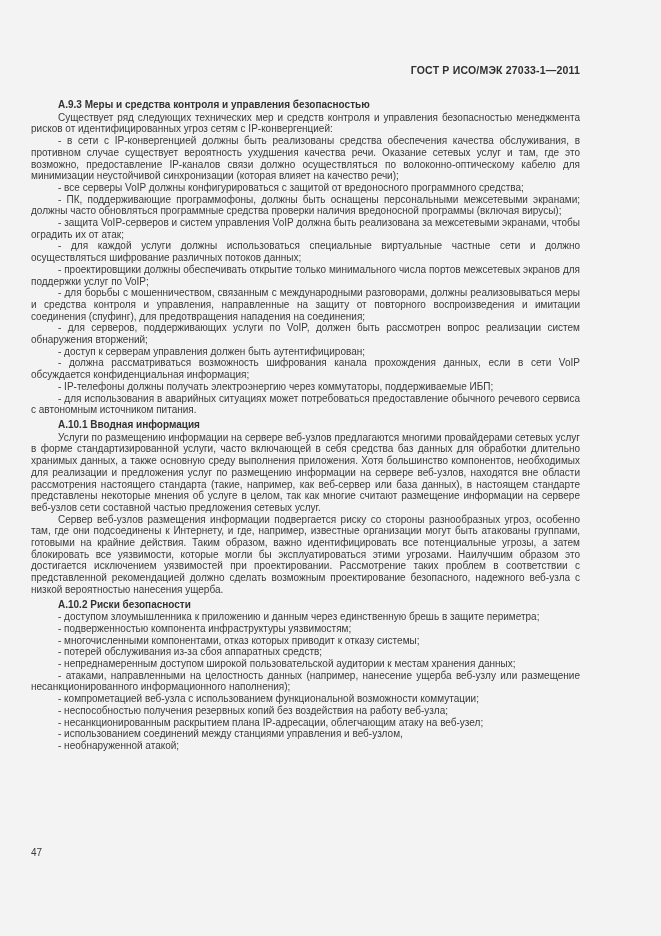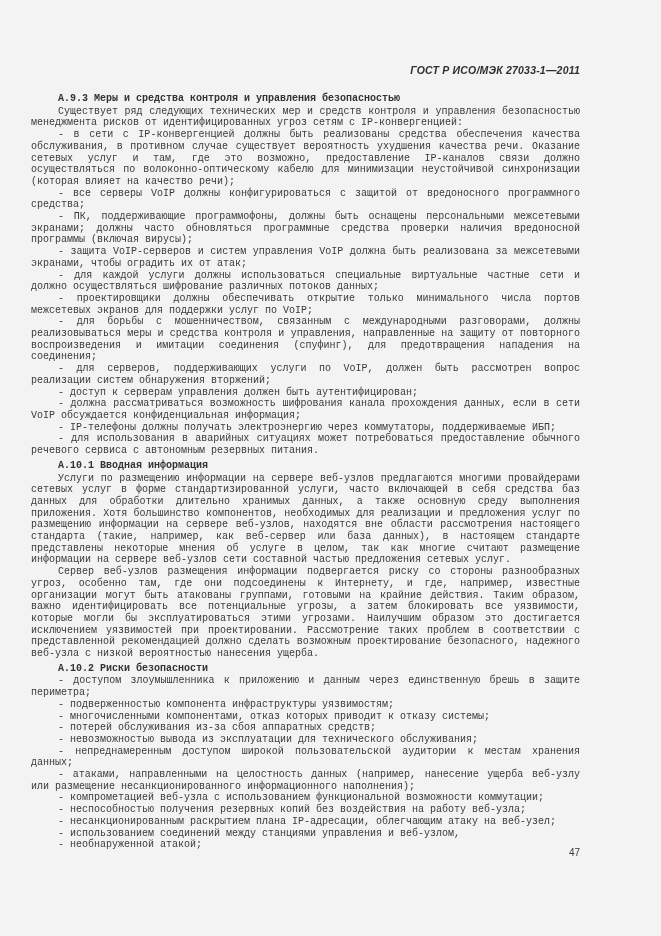--- a/index.html
+++ b/index.html
@@ -23,49 +23,47 @@
   .doc-header {
     position: absolute;
     top: 64px;
     left: 31px;
     width: 549px;
     text-align: right;
     font-weight: bold;
     font-size: 10.5px;
     color: #2f2f2f;
     letter-spacing: 0.2px;
-    font-style: italic;
   }
   .doc-body {
     position: absolute;
-    top: 90px;
+    top: 96px;
     left: 31px;
     width: 549px;
     font-size: 10px;
     line-height: 11.7px;
     text-align: justify;
-    font-family: Liberation Mono, monospace;
   }
   .block {
     text-indent: 27px;
     margin: 0;
   }
   .block.h {
     font-weight: bold;
     text-align: left;
     margin-top: 3px;
     margin-bottom: 1px;
     color: #333333;
   }
   .page-number {
     position: absolute;
     top: 847px;
     left: 31px;
     width: 549px;
-    text-align: right;
+    text-align: left;
     font-size: 10px;
     color: #3a3a3a;
   }
 </style>
 </head>
 <body>
 
 <div class="sheet">
   <div class="doc-header">ГОСТ Р ИСО/МЭК 27033-1—2011</div>
 
@@ -76,30 +74,29 @@
       <div class="block li">- все серверы VoIP должны конфигурироваться с защитой от вредоносного программного средства;</div>
       <div class="block li">- ПК, поддерживающие программофоны, должны быть оснащены персональными межсетевыми экранами; должны часто обновляться программные средства проверки наличия вредоносной программы (включая вирусы);</div>
       <div class="block li">- защита VoIP-серверов и систем управления VoIP должна быть реализована за межсетевыми экранами, чтобы оградить их от атак;</div>
       <div class="block li">- для каждой услуги должны использоваться специальные виртуальные частные сети и должно осуществляться шифрование различных потоков данных;</div>
       <div class="block li">- проектировщики должны обеспечивать открытие только минимального числа портов межсетевых экранов для поддержки услуг по VoIP;</div>
       <div class="block li">- для борьбы с мошенничеством, связанным с международными разговорами, должны реализовываться меры и средства контроля и управления, направленные на защиту от повторного воспроизведения и имитации соединения (спуфинг), для предотвращения нападения на соединения;</div>
       <div class="block li">- для серверов, поддерживающих услуги по VoIP, должен быть рассмотрен вопрос реализации систем обнаружения вторжений;</div>
       <div class="block li">- доступ к серверам управления должен быть аутентифицирован;</div>
       <div class="block li">- должна рассматриваться возможность шифрования канала прохождения данных, если в сети VoIP обсуждается конфиденциальная информация;</div>
       <div class="block li">- IP-телефоны должны получать электроэнергию через коммутаторы, поддерживаемые ИБП;</div>
-      <div class="block li">- для использования в аварийных ситуациях может потребоваться предоставление обычного речевого сервиса с автономным резервных питания.</div>
+      <div class="block li">- для использования в аварийных ситуациях может потребоваться предоставление обычного речевого сервиса с автономным источником питания.</div>
       <div class="block h">А.10.1 Вводная информация</div>
       <div class="block p">Услуги по размещению информации на сервере веб-узлов предлагаются многими провайдерами сетевых услуг в форме стандартизированной услуги, часто включающей в себя средства баз данных для обработки длительно хранимых данных, а также основную среду выполнения приложения. Хотя большинство компонентов, необходимых для реализации и предложения услуг по размещению информации на сервере веб-узлов, находятся вне области рассмотрения настоящего стандарта (такие, например, как веб-сервер или база данных), в настоящем стандарте представлены некоторые мнения об услуге в целом, так как многие считают размещение информации на сервере веб-узлов сети составной частью предложения сетевых услуг.</div>
       <div class="block p">Сервер веб-узлов размещения информации подвергается риску со стороны разнообразных угроз, особенно там, где они подсоединены к Интернету, и где, например, известные организации могут быть атакованы группами, готовыми на крайние действия. Таким образом, важно идентифицировать все потенциальные угрозы, а затем блокировать все уязвимости, которые могли бы эксплуатироваться этими угрозами. Наилучшим образом это достигается исключением уязвимостей при проектировании. Рассмотрение таких проблем в соответствии с представленной рекомендацией должно сделать возможным проектирование безопасного, надежного веб-узла с низкой вероятностью нанесения ущерба.</div>
       <div class="block h">А.10.2 Риски безопасности</div>
       <div class="block li">- доступом злоумышленника к приложению и данным через единственную брешь в защите периметра;</div>
       <div class="block li">- подверженностью компонента инфраструктуры уязвимостям;</div>
       <div class="block li">- многочисленными компонентами, отказ которых приводит к отказу системы;</div>
       <div class="block li">- потерей обслуживания из-за сбоя аппаратных средств;</div>
-      <div class="block li">- невозможностью вывода из эксплуатации для технического обслуживания;</div>
       <div class="block li">- непреднамеренным доступом широкой пользовательской аудитории к местам хранения данных;</div>
       <div class="block li">- атаками, направленными на целостность данных (например, нанесение ущерба веб-узлу или размещение несанкционированного информационного наполнения);</div>
       <div class="block li">- компрометацией веб-узла с использованием функциональной возможности коммутации;</div>
       <div class="block li">- неспособностью получения резервных копий без воздействия на работу веб-узла;</div>
       <div class="block li">- несанкционированным раскрытием плана IP-адресации, облегчающим атаку на веб-узел;</div>
       <div class="block li">- использованием соединений между станциями управления и веб-узлом,</div>
       <div class="block li">- необнаруженной атакой;</div>
     </div>
 
   <div class="page-number">47</div>

